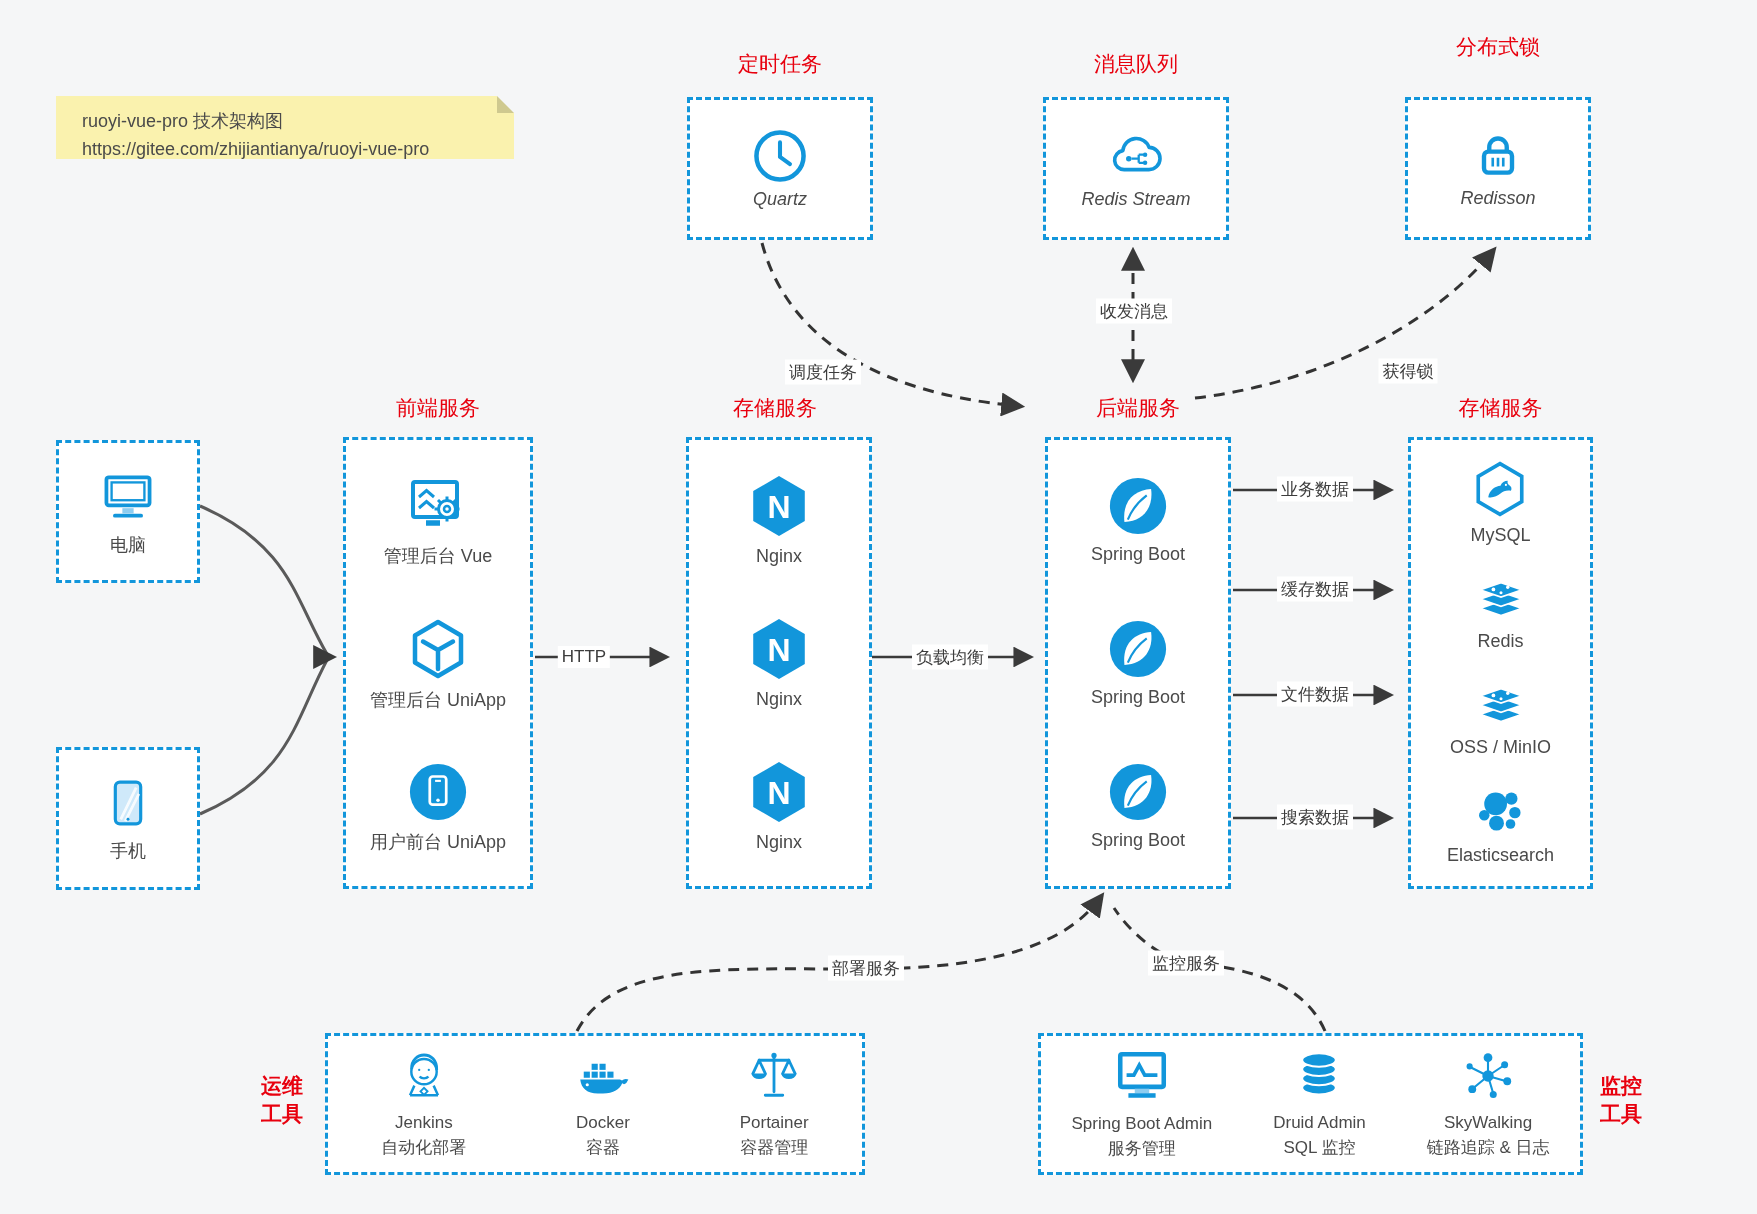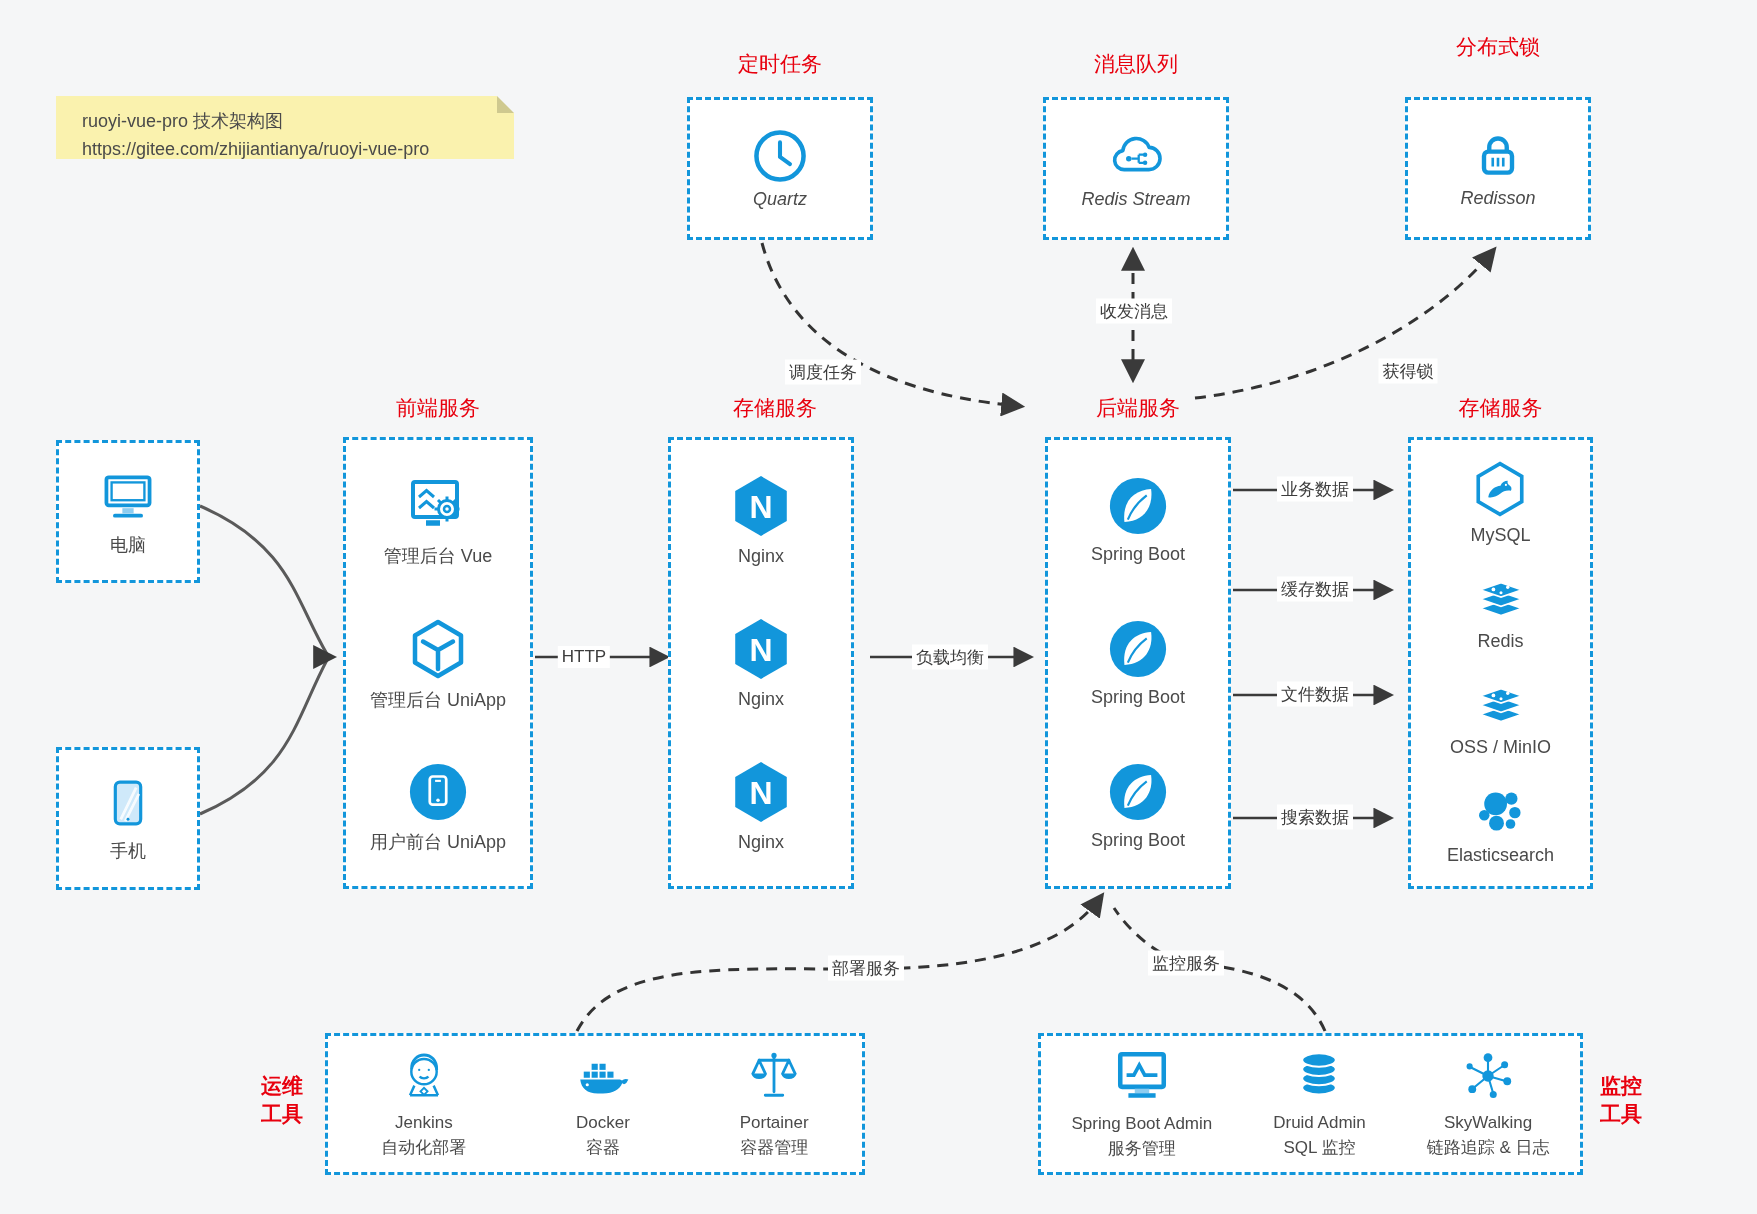--- a/index.html
+++ b/index.html
@@ -270,21 +270,21 @@
       <div class="iname">管理后台 UniApp</div>
     </div>
     <div class="item">
       <svg class="ic" width="62" height="62">
           <use href="#i-userapp"></use>
         </svg>
       <div class="iname">用户前台 UniApp</div>
     </div>
   </div>
 
-  <div class="dbox" style="left:668px;top:437px;width:186px;height:452px">
+  <div class="dbox" style="left:686px;top:437px;width:186px;height:452px">
     <div class="item">
       <svg class="ic" width="66" height="66">
           <use href="#i-nginx"></use>
         </svg>
       <div class="iname">Nginx</div>
     </div>
     <div class="item">
       <svg class="ic" width="66" height="66">
           <use href="#i-nginx"></use>
         </svg>

